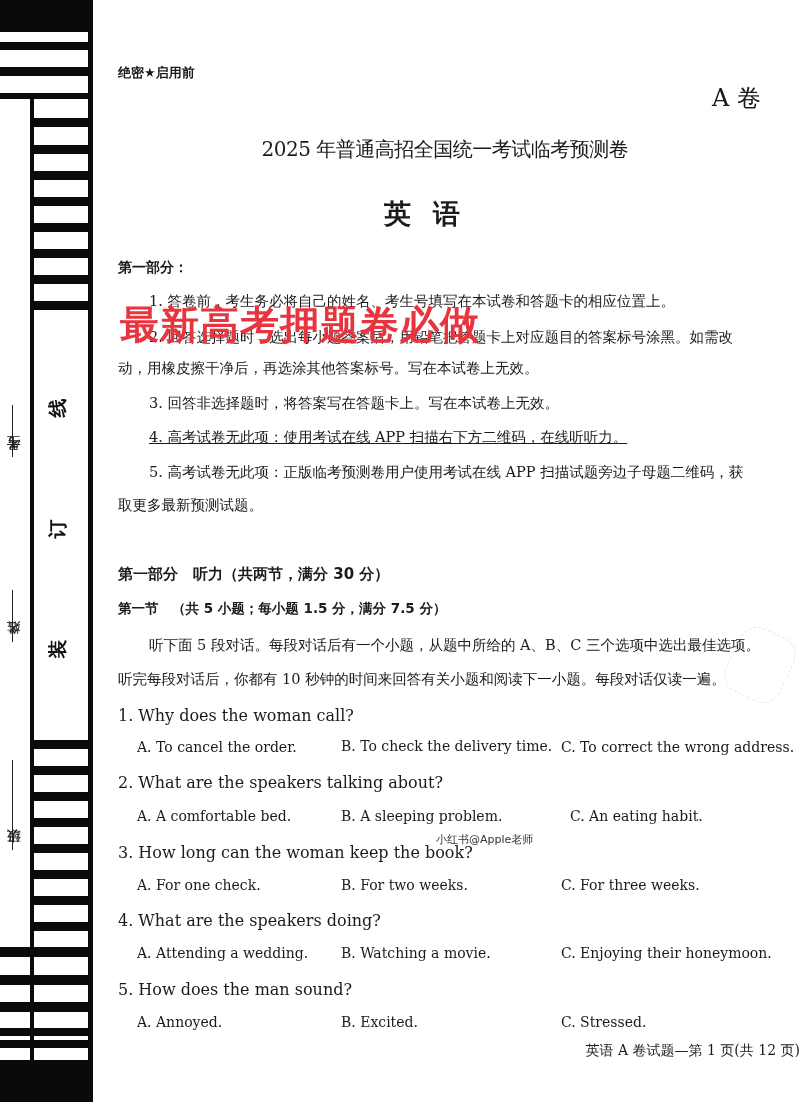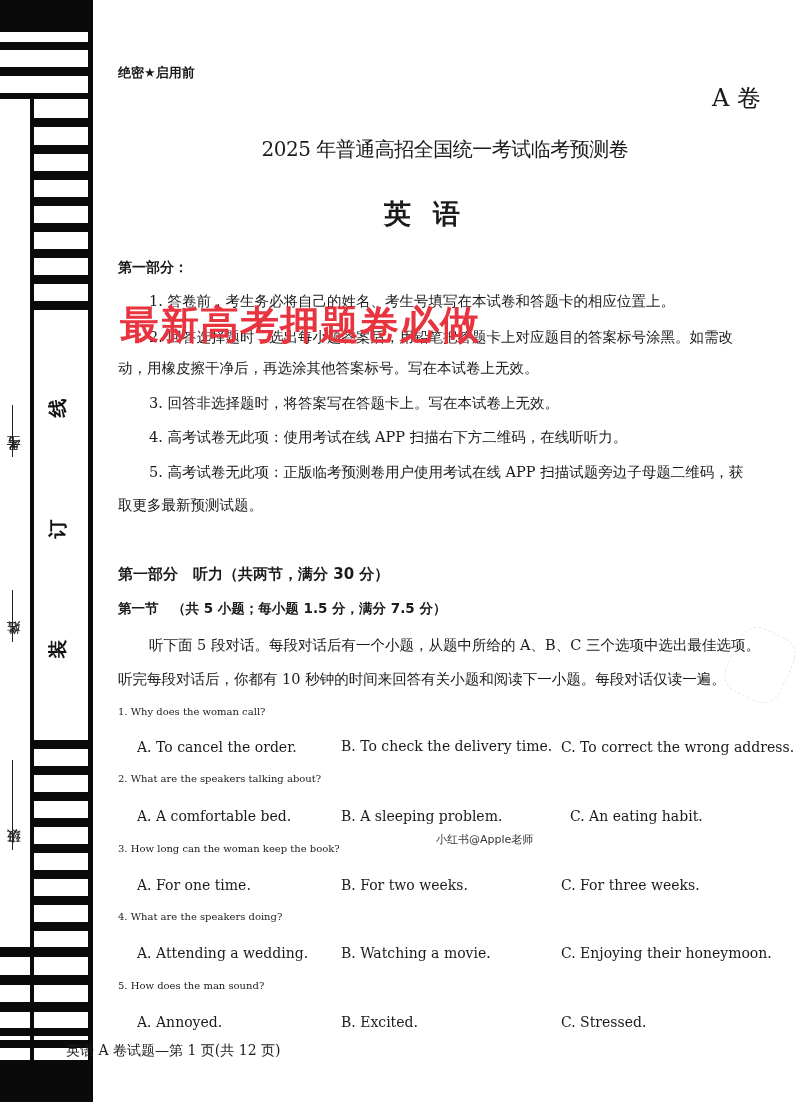--- a/index.html
+++ b/index.html
@@ -21,28 +21,28 @@
 
   .notice-h { left: 118px; top: 259px; font-size: 14px; font-weight: bold; font-family: "DejaVu Sans", sans-serif; }
   .para { left: 118px; width: 650px; font-size: 14.5px; line-height: 34px; }
   .indent { text-indent: 31px; }
 
   .overlay { left: 120px; top: 290px; font-size: 39px; font-weight: bold; color: #e8343f; font-family: "DejaVu Sans", sans-serif; letter-spacing: 1px; line-height: 70px; }
 
   .part-h { left: 118px; top: 565px; font-size: 15px; font-weight: bold; font-family: "DejaVu Sans", sans-serif; }
   .sec-h { left: 118px; top: 600px; font-size: 13.5px; font-weight: bold; font-family: "DejaVu Sans", sans-serif; }
 
-  .q { left: 118px; font-size: 10px; font-family: "DejaVu Serif", serif; }
+  .q { left: 118px; font-size: 16px; font-family: "DejaVu Serif", serif; }
   .opt { font-size: 14px; font-family: "DejaVu Serif", serif; }
   .optA { left: 137px; }
   .optB { left: 341px; }
   .optC { left: 561px; }
 
   .watermark { left: 436px; top: 832px; font-size: 11px; font-family: "DejaVu Sans", sans-serif; color: #333; }
-  .footer { left: 0; width: 800px; text-align: left; top: 1042px; font-size: 14px; padding-left: 66px; }
+  .footer { left: 0; width: 800px; text-align: right; top: 1042px; font-size: 14px; padding-left: 66px; }
 
   .stamp { left: 730px; top: 630px; width: 60px; height: 70px; border: 1px dashed #ccc; border-radius: 30%; opacity: 0.5; transform: rotate(25deg); }
 </style>
 </head>
 <body>
 
 <div class="margin">
 
   <div class="bar" style="left:0;top:0;width:92px;height:32px;"></div>
   <div class="bar" style="left:0;top:42px;width:92px;height:8px;"></div>
@@ -97,21 +97,21 @@
 <div class="abs secret">绝密★启用前</div>
 <div class="abs volume">A 卷</div>
 <div class="abs title">2025 年普通高招全国统一考试临考预测卷</div>
 <div class="abs subject">英语</div>
 
 <div class="abs notice-h">第一部分：</div>
 <div class="abs para indent" style="top:284px;">1. 答卷前，考生务必将自己的姓名、考生号填写在本试卷和答题卡的相应位置上。</div>
 <div class="abs para indent" style="top:320px;">2. 回答选择题时，选出每小题答案后，用铅笔把答题卡上对应题目的答案标号涂黑。如需改</div>
 <div class="abs para" style="top:351px;">动，用橡皮擦干净后，再选涂其他答案标号。写在本试卷上无效。</div>
 <div class="abs para indent" style="top:386px;">3. 回答非选择题时，将答案写在答题卡上。写在本试卷上无效。</div>
-<div class="abs para indent" style="top:420px;">4. 高考试卷无此项：使用考试在线 APP 扫描右下方二维码，在线听听力。</div>
+<div class="abs para indent" style="top:420px;text-decoration:underline;">4. 高考试卷无此项：使用考试在线 APP 扫描右下方二维码，在线听听力。</div>
 <div class="abs para indent" style="top:455px;">5. 高考试卷无此项：正版临考预测卷用户使用考试在线 APP 扫描试题旁边子母题二维码，获</div>
 <div class="abs para" style="top:488px;">取更多最新预测试题。</div>
 
 <div class="abs overlay">最新高考押题卷必做</div>
 
 <div class="abs part-h">第一部分　听力（共两节，满分 30 分）</div>
 <div class="abs sec-h">第一节　（共 5 小题；每小题 1.5 分，满分 7.5 分）</div>
 <div class="abs para indent" style="top:628px;">听下面 5 段对话。每段对话后有一个小题，从题中所给的 A、B、C 三个选项中选出最佳选项。</div>
 <div class="abs para" style="top:662px;">听完每段对话后，你都有 10 秒钟的时间来回答有关小题和阅读下一小题。每段对话仅读一遍。</div>
 <div class="abs stamp"></div>
@@ -121,21 +121,21 @@
 <div class="abs opt optB" style="top:738px;">B. To check the delivery time.</div>
 <div class="abs opt optC" style="top:739px;">C. To correct the wrong address.</div>
 
 <div class="abs q" style="top:773px;">2. What are the speakers talking about?</div>
 <div class="abs opt optA" style="top:808px;">A. A comfortable bed.</div>
 <div class="abs opt optB" style="top:808px;">B. A sleeping problem.</div>
 <div class="abs opt optC" style="top:808px;margin-left:9px;">C. An eating habit.</div>
 
 <div class="abs q" style="top:843px;">3. How long can the woman keep the book?</div>
 <div class="abs watermark">小红书@Apple老师</div>
-<div class="abs opt optA" style="top:877px;">A. For one time.</div>
+<div class="abs opt optA" style="top:877px;">A. For one check.</div>
 <div class="abs opt optB" style="top:877px;">B. For two weeks.</div>
 <div class="abs opt optC" style="top:877px;">C. For three weeks.</div>
 
 <div class="abs q" style="top:911px;">4. What are the speakers doing?</div>
 <div class="abs opt optA" style="top:945px;">A. Attending a wedding.</div>
 <div class="abs opt optB" style="top:945px;">B. Watching a movie.</div>
 <div class="abs opt optC" style="top:945px;">C. Enjoying their honeymoon.</div>
 
 <div class="abs q" style="top:980px;">5. How does the man sound?</div>
 <div class="abs opt optA" style="top:1014px;">A. Annoyed.</div>

